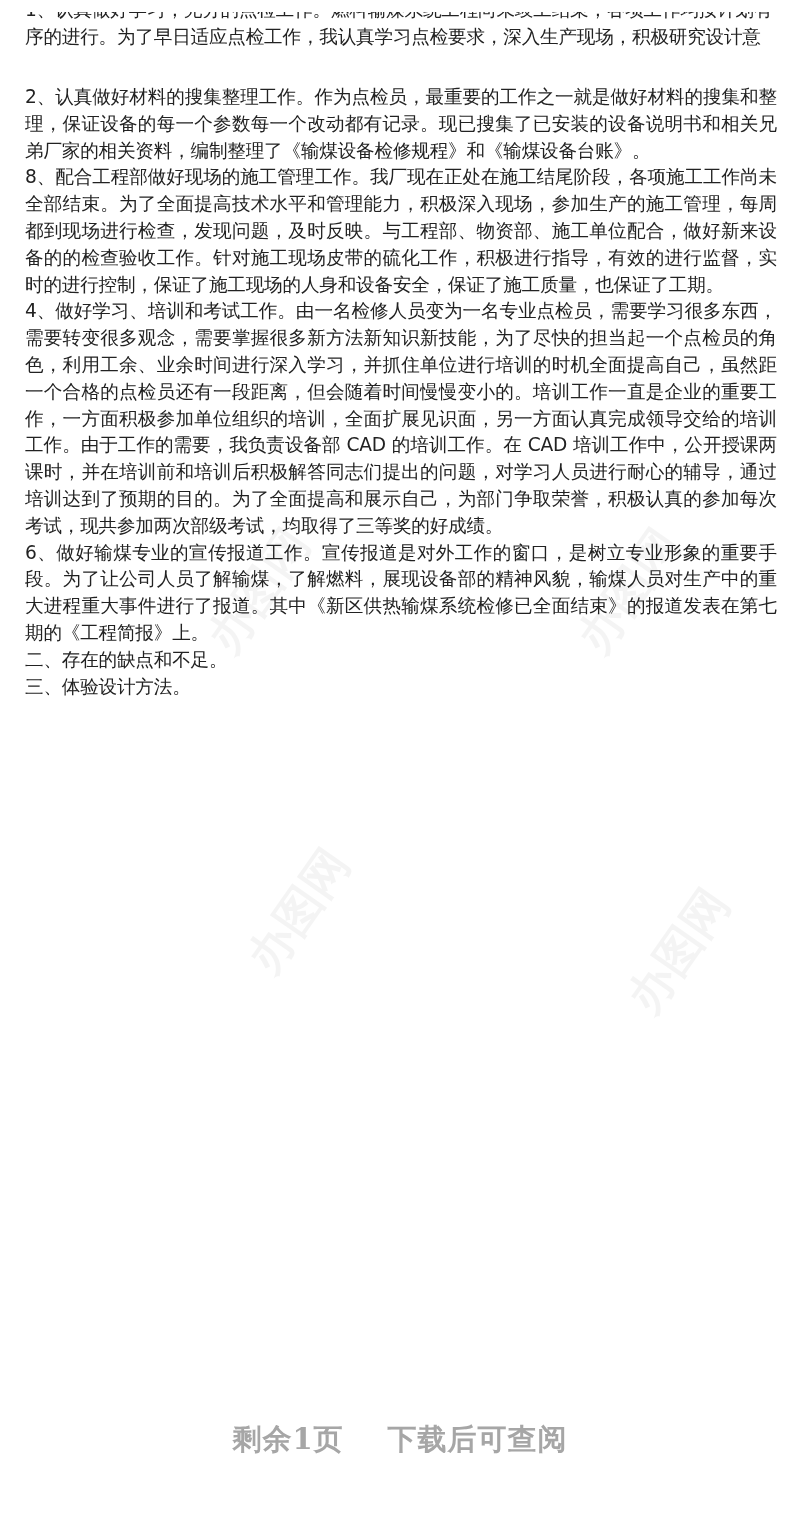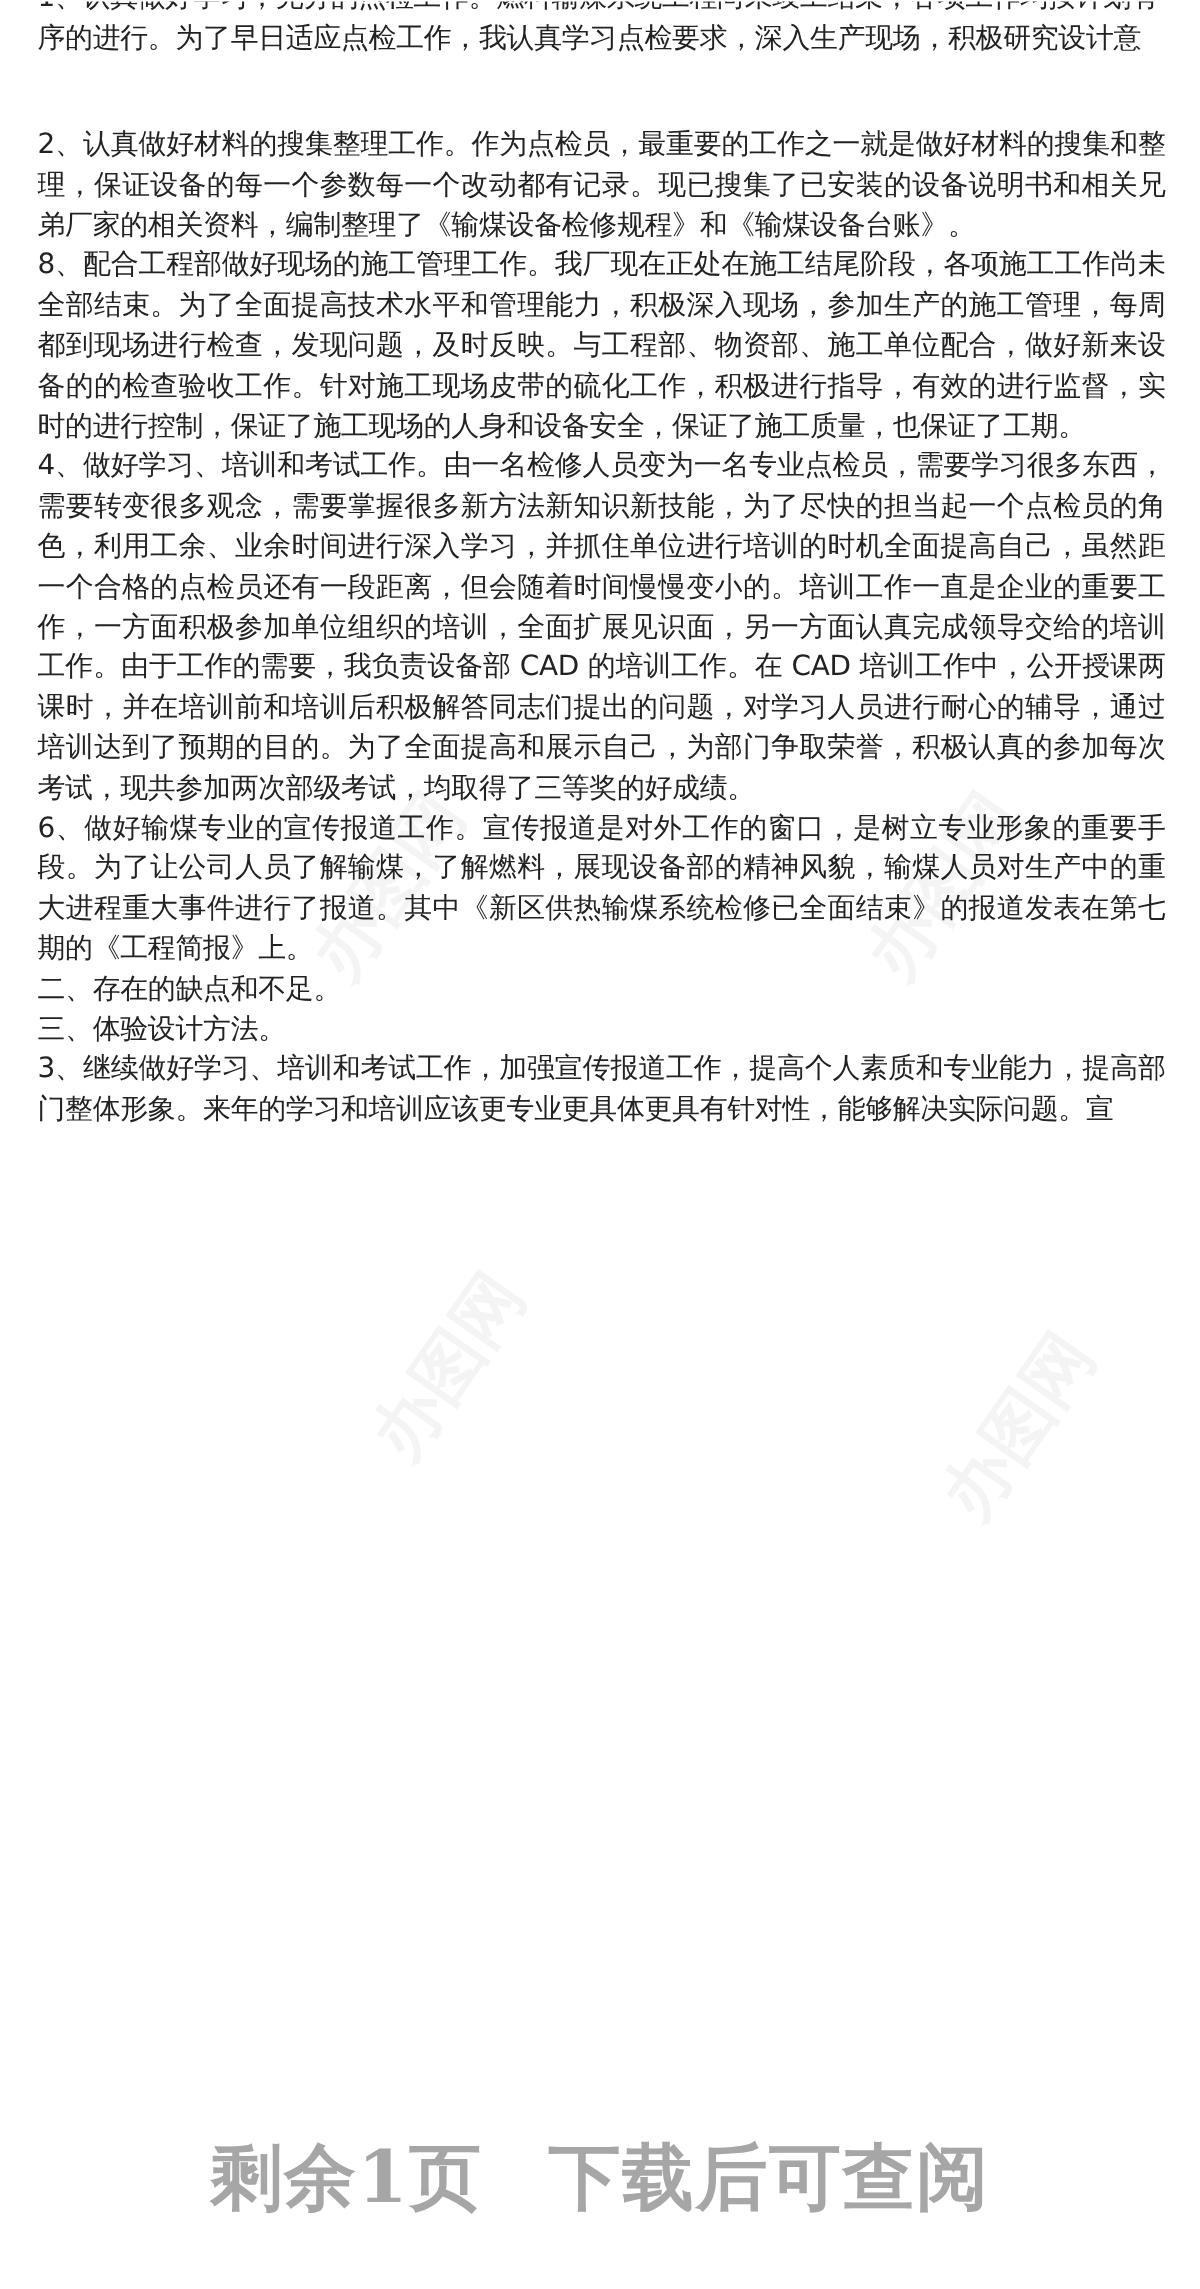--- a/index.html
+++ b/index.html
@@ -29,21 +29,21 @@
     }
     #chunk-top {
       top: -15px;
     }
     #chunk-main {
       top: 84px;
     }
     .clip-top {
       position: absolute;
       left: 0;
-      top: 1px;
+      top: 12px;
       width: 800px;
       height: 58px;
       overflow: hidden;
     }
     .watermark {
       position: absolute;
       color: rgba(0,0,0,0.045);
       font-size: 46px;
       font-weight: bold;
       transform: rotate(-55deg);
@@ -51,21 +51,21 @@
       white-space: nowrap;
     }
     .more-banner {
       position: absolute;
       left: 0;
       top: 1420px;
       width: 800px;
       text-align: center;
       font-family: "DejaVu Serif", "Liberation Serif", serif;
       font-weight: bold;
-      font-size: 48px;
+      font-size: 29px;
       color: #a6a6a6;
       letter-spacing: 1px;
       cursor: pointer;
     }
     .more-banner span.gap {
       display: inline-block;
       width: 44px;
     }
   </style>
 </head>
@@ -78,21 +78,20 @@
   </div>
 </div>
 
 <div class="page" id="chunk-main">
   <p>2、认真做好材料的搜集整理工作。作为点检员，最重要的工作之一就是做好材料的搜集和整理，保证设备的每一个参数每一个改动都有记录。现已搜集了已安装的设备说明书和相关兄弟厂家的相关资料，编制整理了《输煤设备检修规程》和《输煤设备台账》。</p>
   <p>8、配合工程部做好现场的施工管理工作。我厂现在正处在施工结尾阶段，各项施工工作尚未全部结束。为了全面提高技术水平和管理能力，积极深入现场，参加生产的施工管理，每周都到现场进行检查，发现问题，及时反映。与工程部、物资部、施工单位配合，做好新来设备的的检查验收工作。针对施工现场皮带的硫化工作，积极进行指导，有效的进行监督，实时的进行控制，保证了施工现场的人身和设备安全，保证了施工质量，也保证了工期。</p>
   <p>4、做好学习、培训和考试工作。由一名检修人员变为一名专业点检员，需要学习很多东西，需要转变很多观念，需要掌握很多新方法新知识新技能，为了尽快的担当起一个点检员的角色，利用工余、业余时间进行深入学习，并抓住单位进行培训的时机全面提高自己，虽然距一个合格的点检员还有一段距离，但会随着时间慢慢变小的。培训工作一直是企业的重要工作，一方面积极参加单位组织的培训，全面扩展见识面，另一方面认真完成领导交给的培训工作。由于工作的需要，我负责设备部 CAD 的培训工作。在 CAD 培训工作中，公开授课两课时，并在培训前和培训后积极解答同志们提出的问题，对学习人员进行耐心的辅导，通过培训达到了预期的目的。为了全面提高和展示自己，为部门争取荣誉，积极认真的参加每次考试，现共参加两次部级考试，均取得了三等奖的好成绩。</p>
   <p>6、做好输煤专业的宣传报道工作。宣传报道是对外工作的窗口，是树立专业形象的重要手段。为了让公司人员了解输煤，了解燃料，展现设备部的精神风貌，输煤人员对生产中的重大进程重大事件进行了报道。其中《新区供热输煤系统检修已全面结束》的报道发表在第七期的《工程简报》上。</p>
   <p>二、存在的缺点和不足。</p>
   <p>三、体验设计方法。</p>
-  <p>3、继续做好学习、培训和考试工作，加强宣传报道工作，提高个人素质和专业能力，提高部门整体形象。来年的学习和培训应该更专业更具体更具有针对性，能够解决实际问题。宣</p>
 </div>
 
 <div class="watermark" style="left:190px; top:560px;">办图网</div>
 <div class="watermark" style="left:560px; top:560px;">办图网</div>
 <div class="watermark" style="left:230px; top:880px;">办图网</div>
 <div class="watermark" style="left:610px; top:920px;">办图网</div>
 
 <div class="more-banner">
   <span>剩余1页</span><span class="gap"></span><span>下载后可查阅</span>
 </div>

